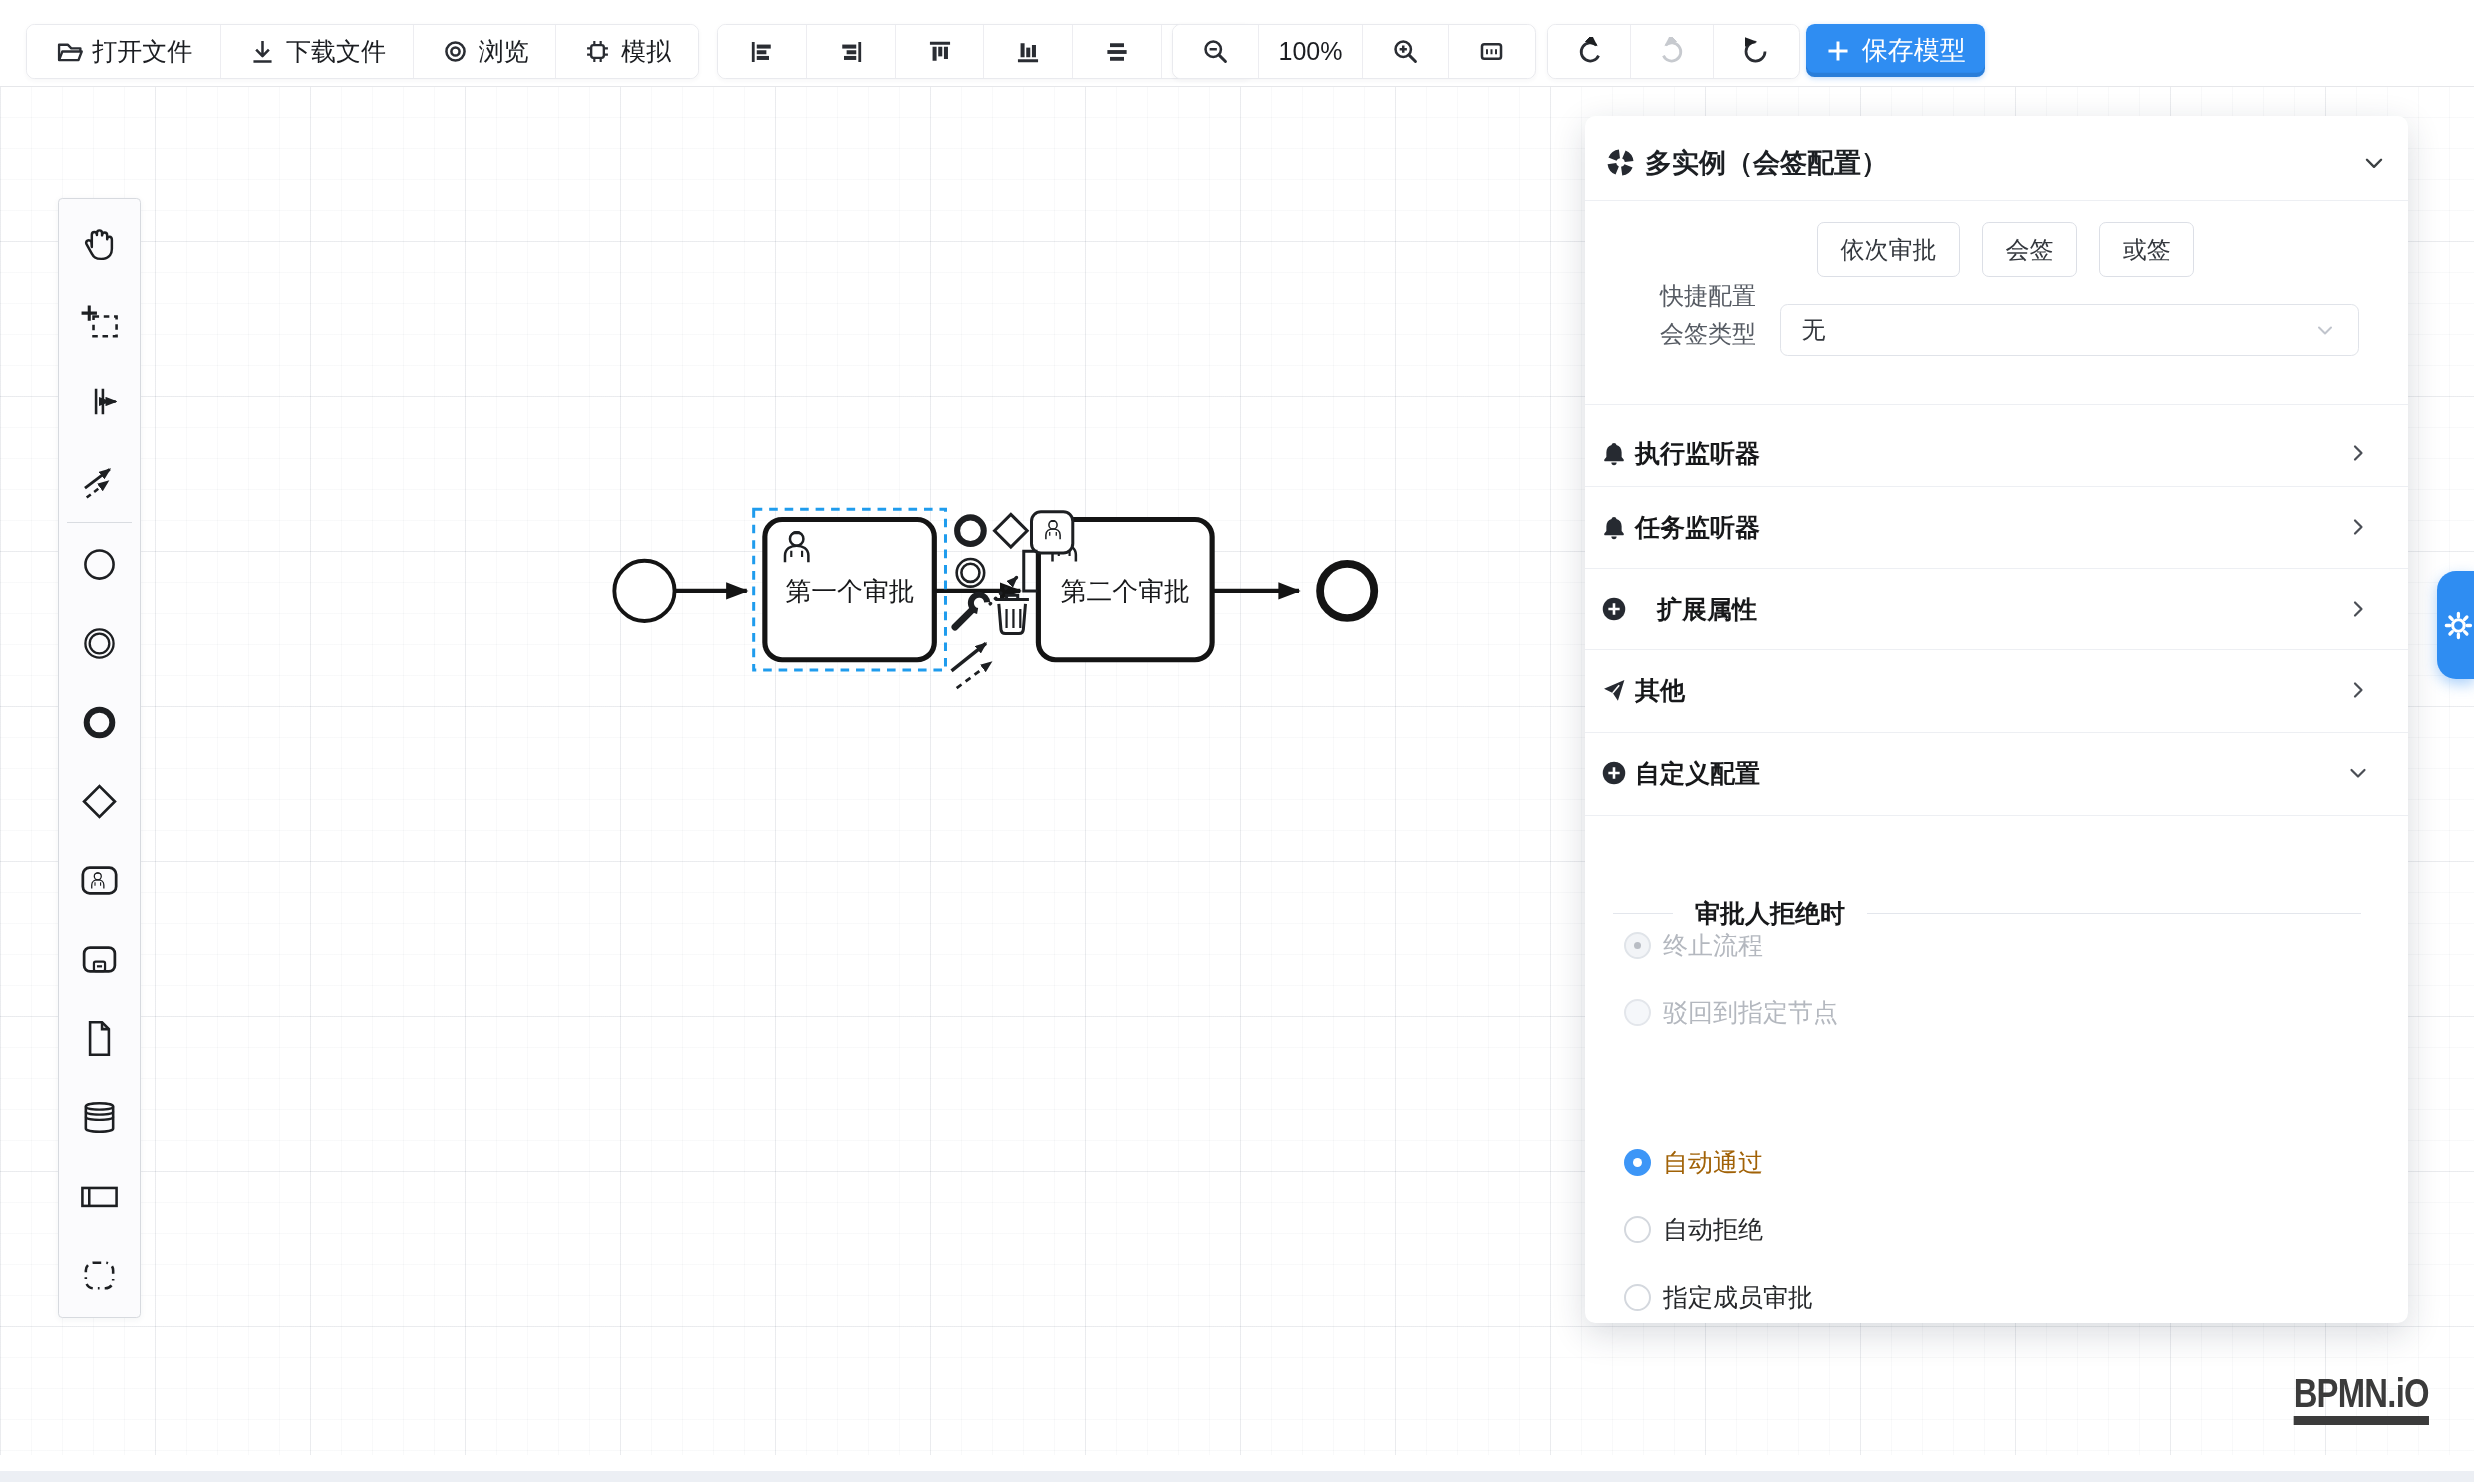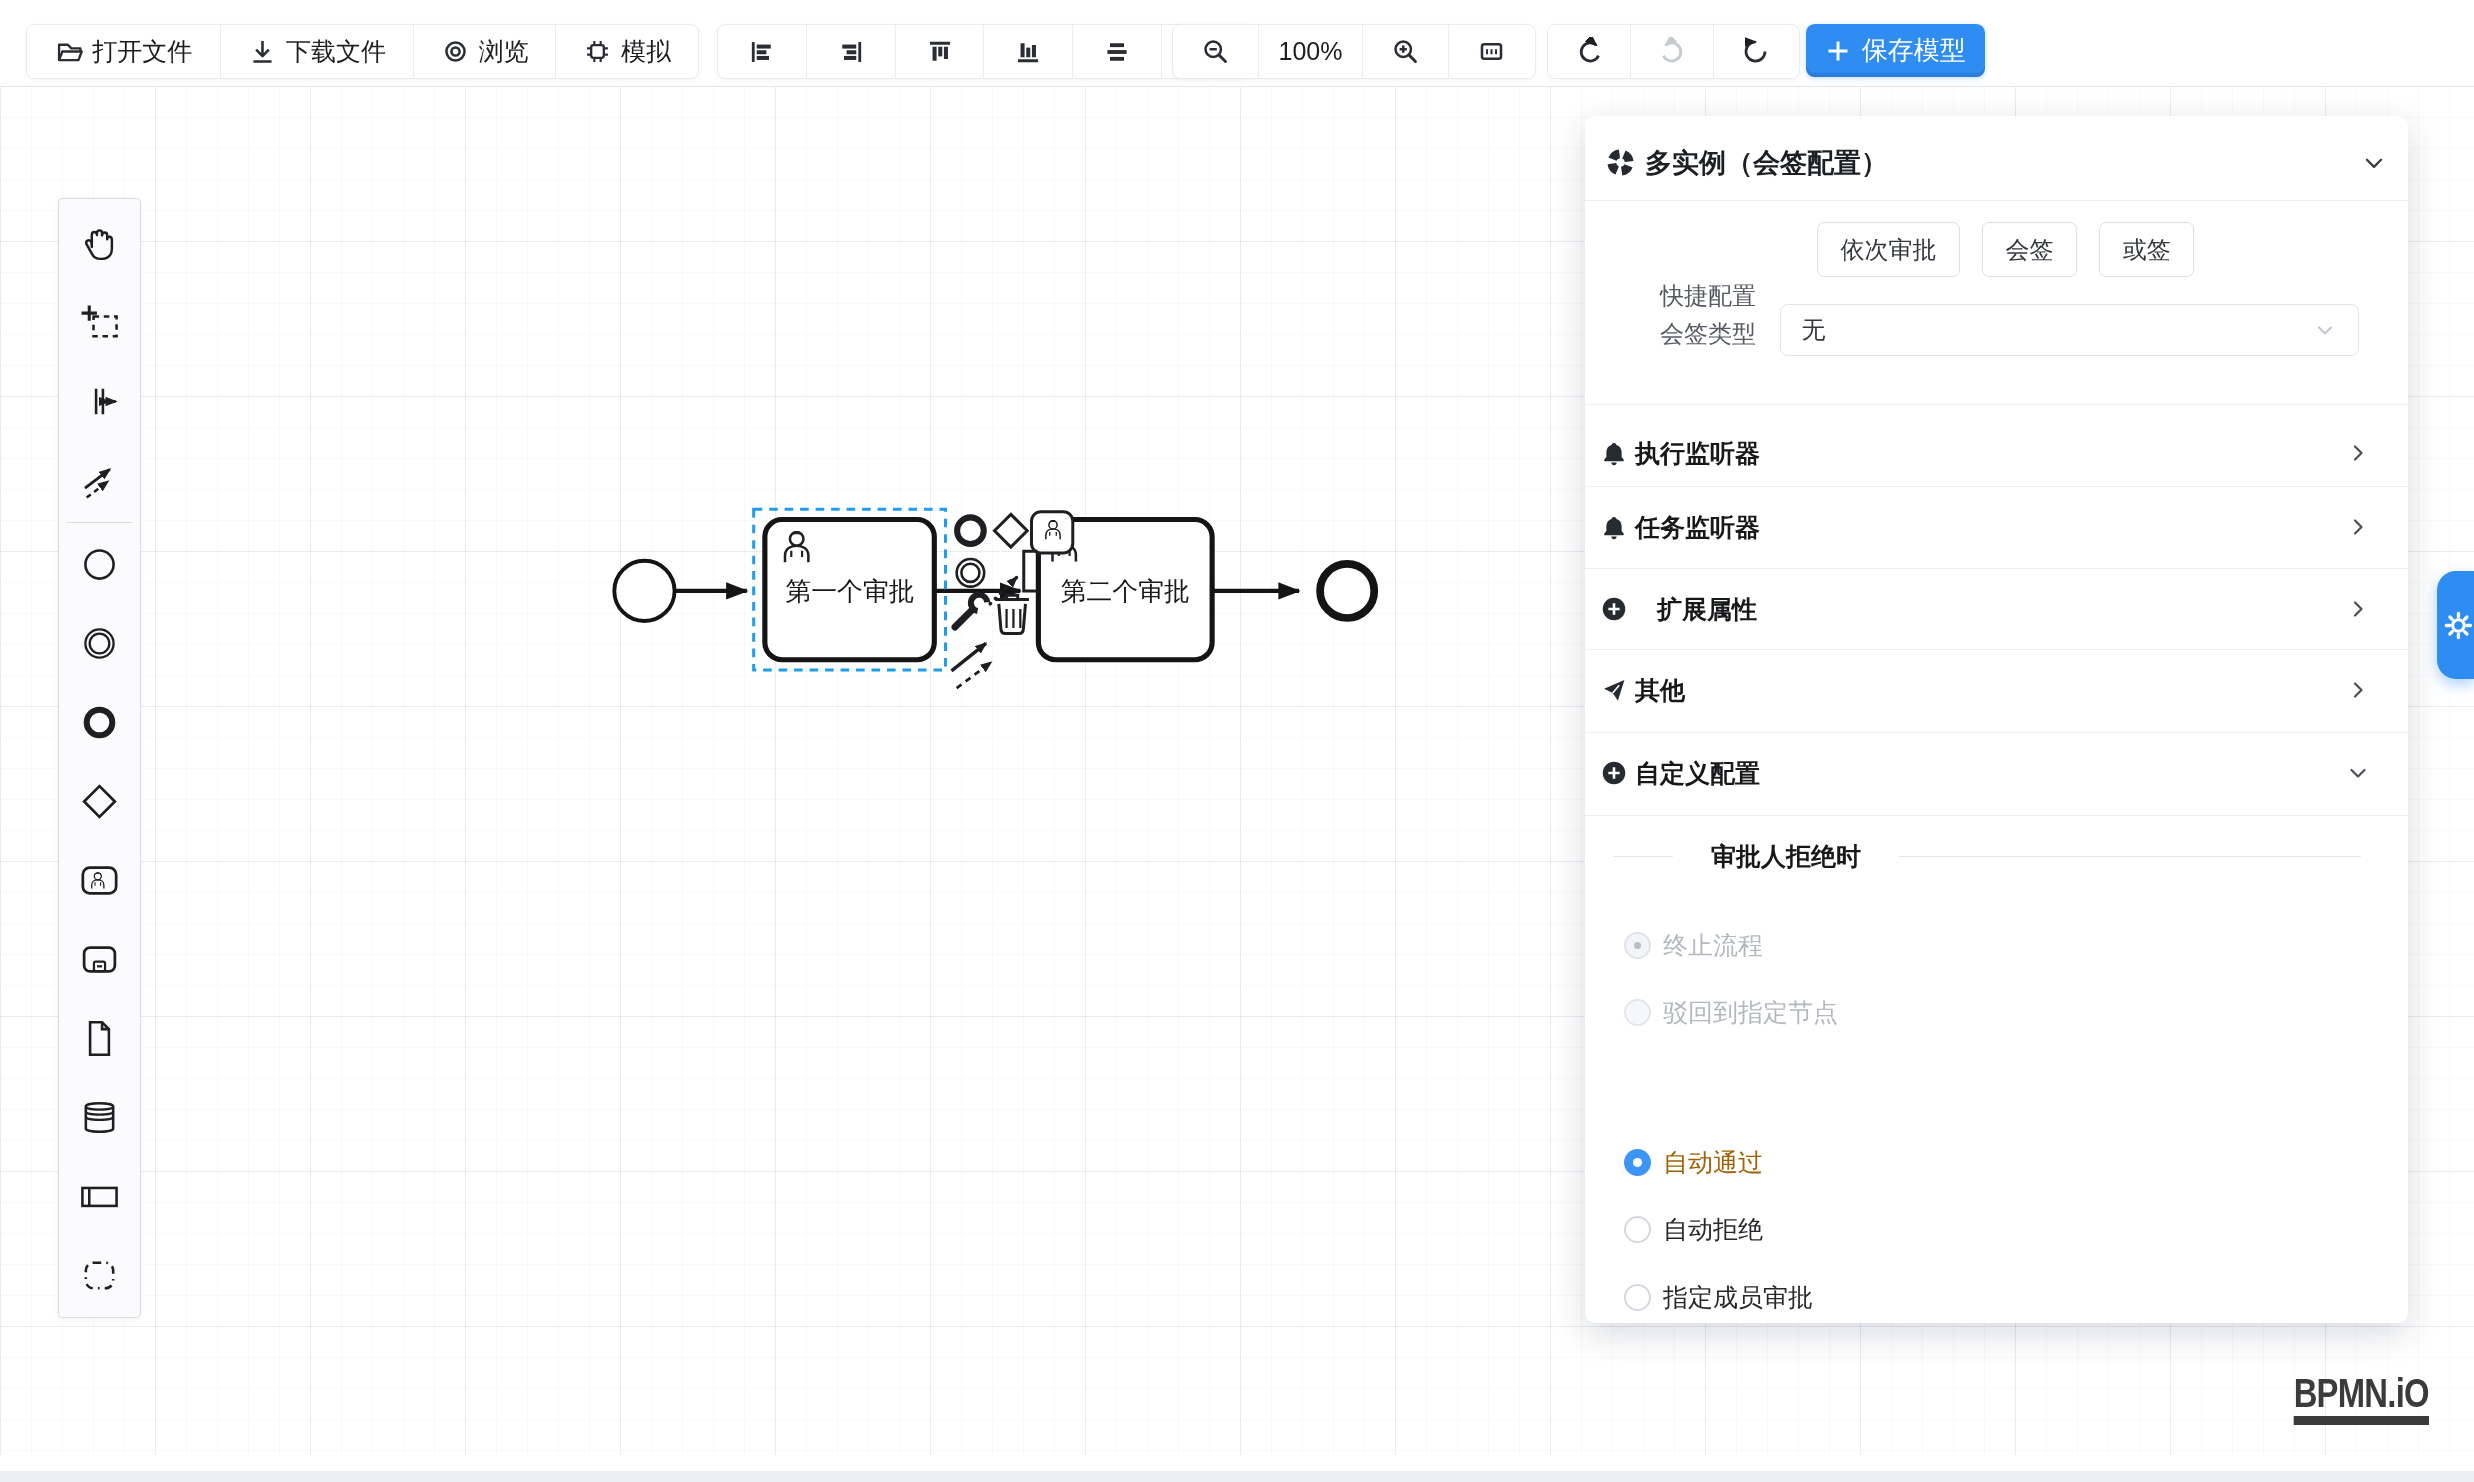--- a/index.html
+++ b/index.html
@@ -467,21 +467,21 @@
         <circle cx="15" cy="15" r="13" fill="#262a31"></circle>
         <path d="M15,8.5 V21.5 M8.5,15 H21.5" stroke="#fff" stroke-width="3"></path>
       </svg>
       <span class="sec-label">自定义配置</span>
       <svg width="24" height="24" viewBox="0 0 24 24">
         <path d="M5.5,9 L12,15.5 L18.5,9" fill="none" stroke="#4a4e55" stroke-width="2.2" stroke-linecap="round" stroke-linejoin="round"></path>
       </svg>
     </div>
     <div class="divider" style="top:699px;"></div>
 
-    <div class="sub-header" style="top:723px;gap:16px;">
+    <div class="sub-header" style="top:780px;">
       <div class="sub-line-l"></div>
       <span class="sub-title">审批人拒绝时</span>
       <div class="sub-line-r"></div>
     </div>
 
     <div class="radio-row" style="top:815px;">
       <span class="radio r-dis-sel"></span>
       <span class="radio-label lbl-dis">终止流程</span>
     </div>
     <div class="radio-row" style="top:882px;">

